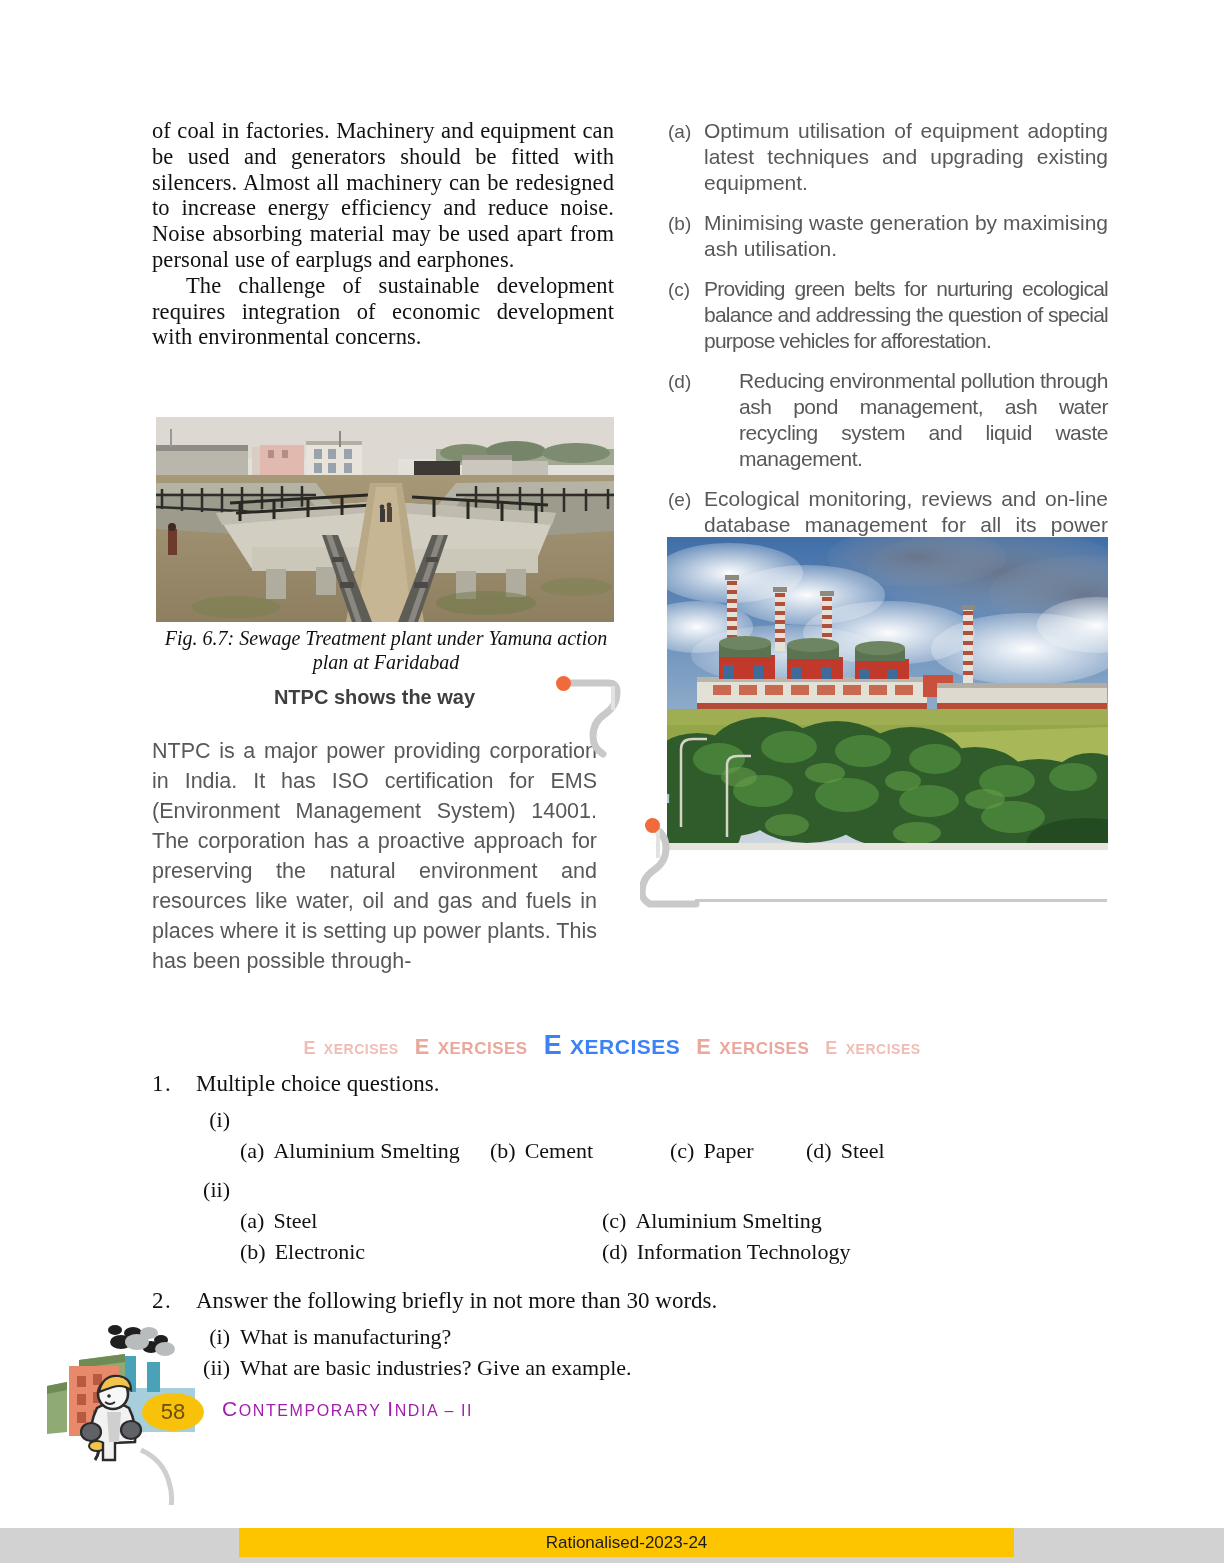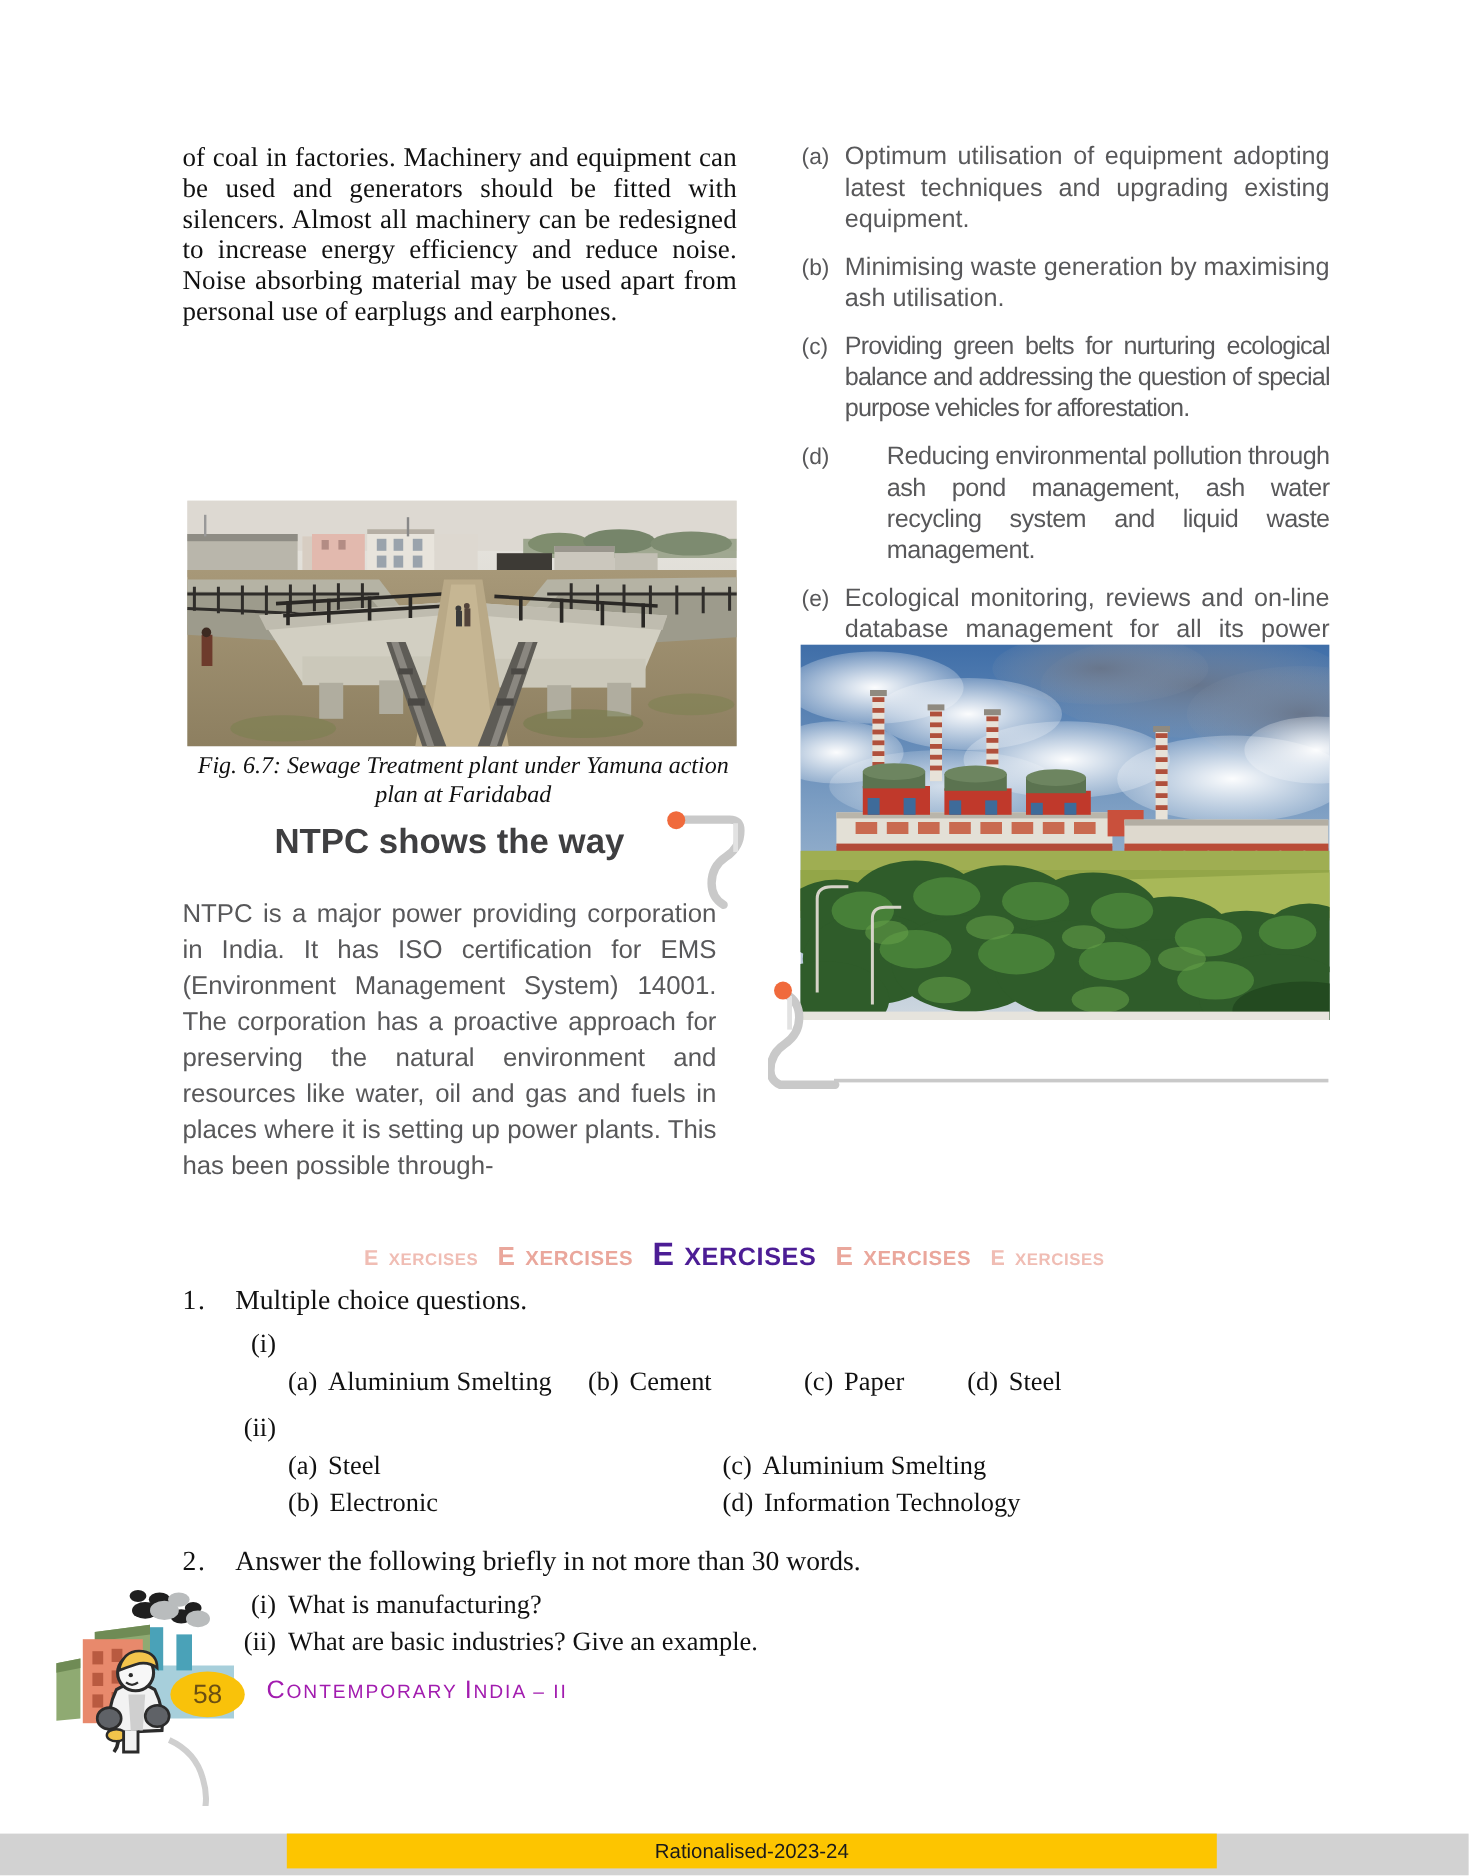--- a/index.html
+++ b/index.html
@@ -62,21 +62,21 @@
     color:#111;
     text-align:center;
   }
   .fig-cap b { font-style:italic; font-weight:normal; }
 
   
   .ntpc-wrap { position:absolute; left:152px; top:686px; width:445px; }
   .ntpc-head {
     font-family:"Liberation Sans", sans-serif;
     font-weight:bold;
-    font-size:29px;
+    font-size:20px;
     color:#3f3f41;
     text-align:center;
     margin:0 0 27px 0;
   }
   .ntpc-body {
     font-family:"Liberation Sans", sans-serif;
     font-size:21.5px;
     line-height:30px;
     color:#58585a;
     text-align:justify;
@@ -102,21 +102,21 @@
     white-space:nowrap;
   }
   .ex-banner span {
     display:inline-block;
     vertical-align:baseline;
     margin:0 4px;
     letter-spacing:0.5px;
   }
   .ex-1 { font-size:14px; color:#f0bdb4; }
   .ex-2 { font-size:17px; color:#eaa79c; }
-  .ex-3 { font-size:21px; color:#4c1d95; }
+  .ex-3 { font-size:21px; color:#3b82f6; }
   .ex-4 { font-size:17px; color:#eaa79c; }
   .ex-5 { font-size:14px; color:#f0bdb4; }
   .ex-banner .cap { font-size:1.28em; }
 
   
   .ex-area { position:absolute; left:152px; top:1068px; width:930px;
     font-family:"Liberation Serif", serif; color:#111; }
   .q-row { display:flex; margin-bottom:4px; }
   .q-num { flex:0 0 44px; font-size:23px; line-height:32px; letter-spacing:1.5px; }
   .q-txt { font-size:23px; line-height:32px; }
@@ -158,20 +158,21 @@
     font-size:17px; color:#1a1a1a;
   }
 </style>
 </head>
 <body>
 
 <div class="page">
 
   <div class="col-left">
     <p class="body-par">of coal in factories. Machinery and equipment can be used and generators should be fitted with silencers. Almost all machinery can be redesigned to increase energy efficiency and reduce noise. Noise absorbing material may be used apart from personal use of earplugs and earphones.</p>
+    <p class="body-par">The challenge of sustainable development requires integration of economic development with environmental concerns.</p>
   </div>
 
   <div class="col-right">
     <ul class="ntpc-list">
       <li>
         <span class="mark">(a)</span>
         <span class="txt">Optimum utilisation of equipment adopting latest techniques and upgrading existing equipment.</span>
       </li>
       <li>
         <span class="mark">(b)</span>

